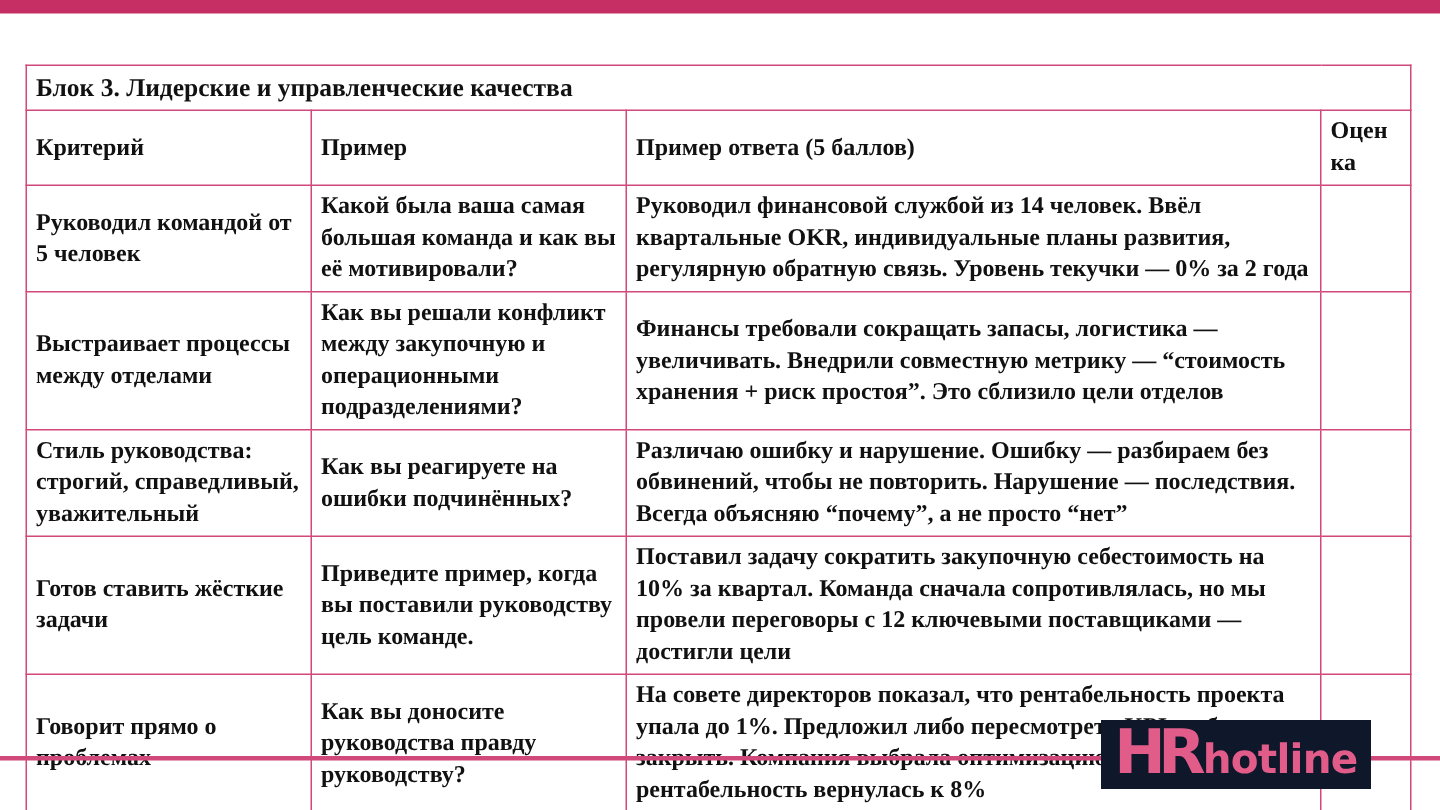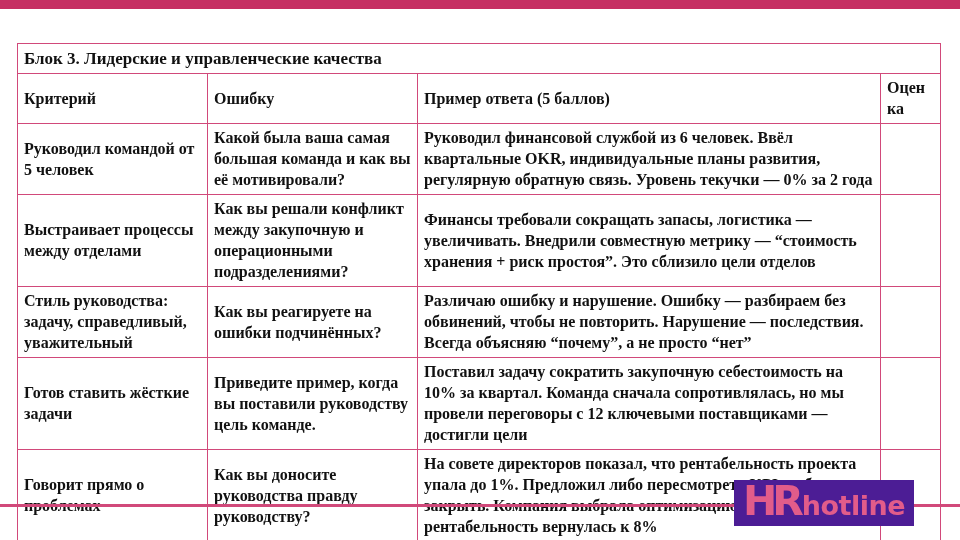--- a/index.html
+++ b/index.html
@@ -52,21 +52,21 @@
   .footer-line {
     position: absolute;
     left: 0; top: 504px;
     width: 960px; height: 2.5px;
     background: #d1497a;
   }
   .footer-logo {
     position: absolute;
     top: 480px;
     right: 46px;
-    background: #4c1d95;
+    background: #0f172a;
     padding: 0 9px;
     z-index: 2;
     white-space: nowrap;
     line-height: 42px;
     height: 46px;
   }
   .logo-hr {
     font-family: "DejaVu Sans", sans-serif;
     font-weight: bold;
     font-size: 41px;
@@ -95,38 +95,38 @@
     <col class="col-question">
     <col class="col-example">
     <col class="col-score">
   </colgroup>
   <tbody>
     <tr>
       <td class="title-cell" colspan="4">Блок 3. Лидерские и управленческие качества</td>
     </tr>
     <tr class="header-row">
       <th>Критерий</th>
-      <th>Ошибку</th>
+      <th>Пример</th>
       <th>Пример ответа (5 баллов)</th>
       <th>Оценка</th>
     </tr>
     <tr class="row-1">
       <td>Руководил командой от 5 человек</td>
       <td>Какой была ваша самая большая команда и как вы её мотивировали?</td>
-      <td>Руководил финансовой службой из 6 человек. Ввёл квартальные OKR, индивидуальные планы развития, регулярную обратную связь. Уровень текучки — 0% за 2 года</td>
+      <td>Руководил финансовой службой из 14 человек. Ввёл квартальные OKR, индивидуальные планы развития, регулярную обратную связь. Уровень текучки — 0% за 2 года</td>
       <td></td>
     </tr>
     <tr class="row-2">
       <td>Выстраивает процессы между отделами</td>
       <td>Как вы решали конфликт между закупочную и операционными подразделениями?</td>
       <td>Финансы требовали сокращать запасы, логистика — увеличивать. Внедрили совместную метрику — “стоимость хранения + риск простоя”. Это сблизило цели отделов</td>
       <td></td>
     </tr>
     <tr class="row-3">
-      <td>Стиль руководства: задачу, справедливый, уважительный</td>
+      <td>Стиль руководства: строгий, справедливый, уважительный</td>
       <td>Как вы реагируете на ошибки подчинённых?</td>
       <td>Различаю ошибку и нарушение. Ошибку — разбираем без обвинений, чтобы не повторить. Нарушение — последствия. Всегда объясняю “почему”, а не просто “нет”</td>
       <td></td>
     </tr>
     <tr class="row-4">
       <td>Готов ставить жёсткие задачи</td>
       <td>Приведите пример, когда вы поставили руководству цель команде.</td>
       <td>Поставил задачу сократить закупочную себестоимость на 10% за квартал. Команда сначала сопротивлялась, но мы провели переговоры с 12 ключевыми поставщиками — достигли цели</td>
       <td></td>
     </tr>

